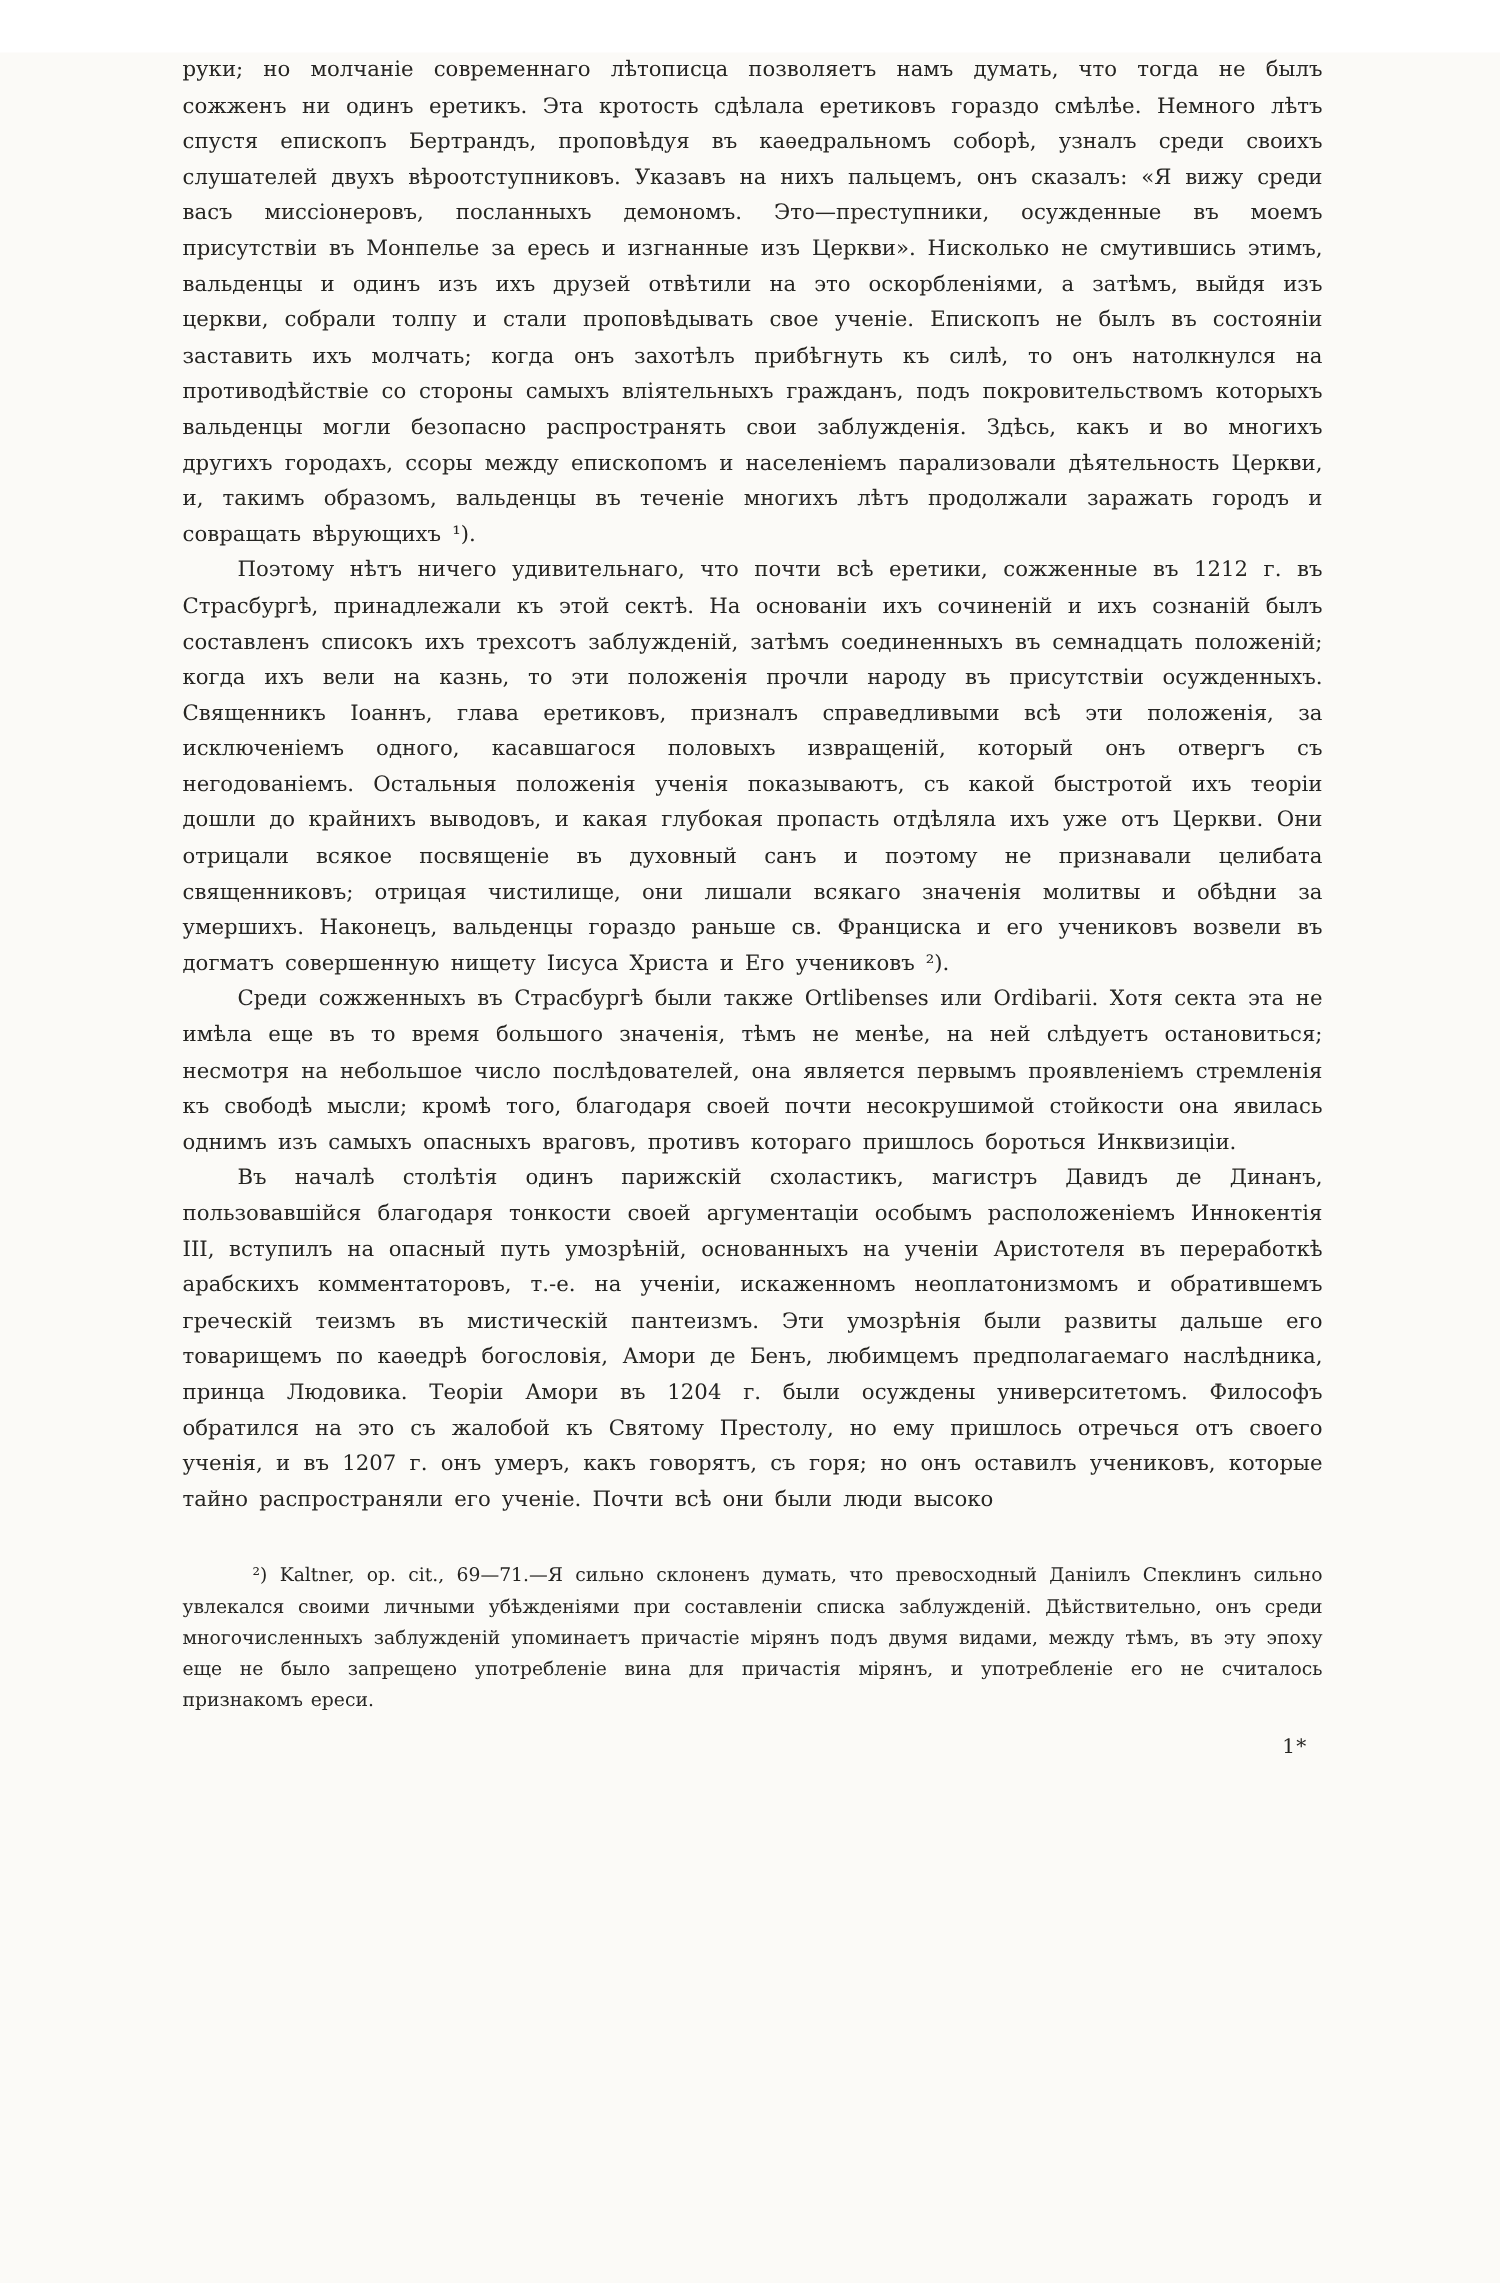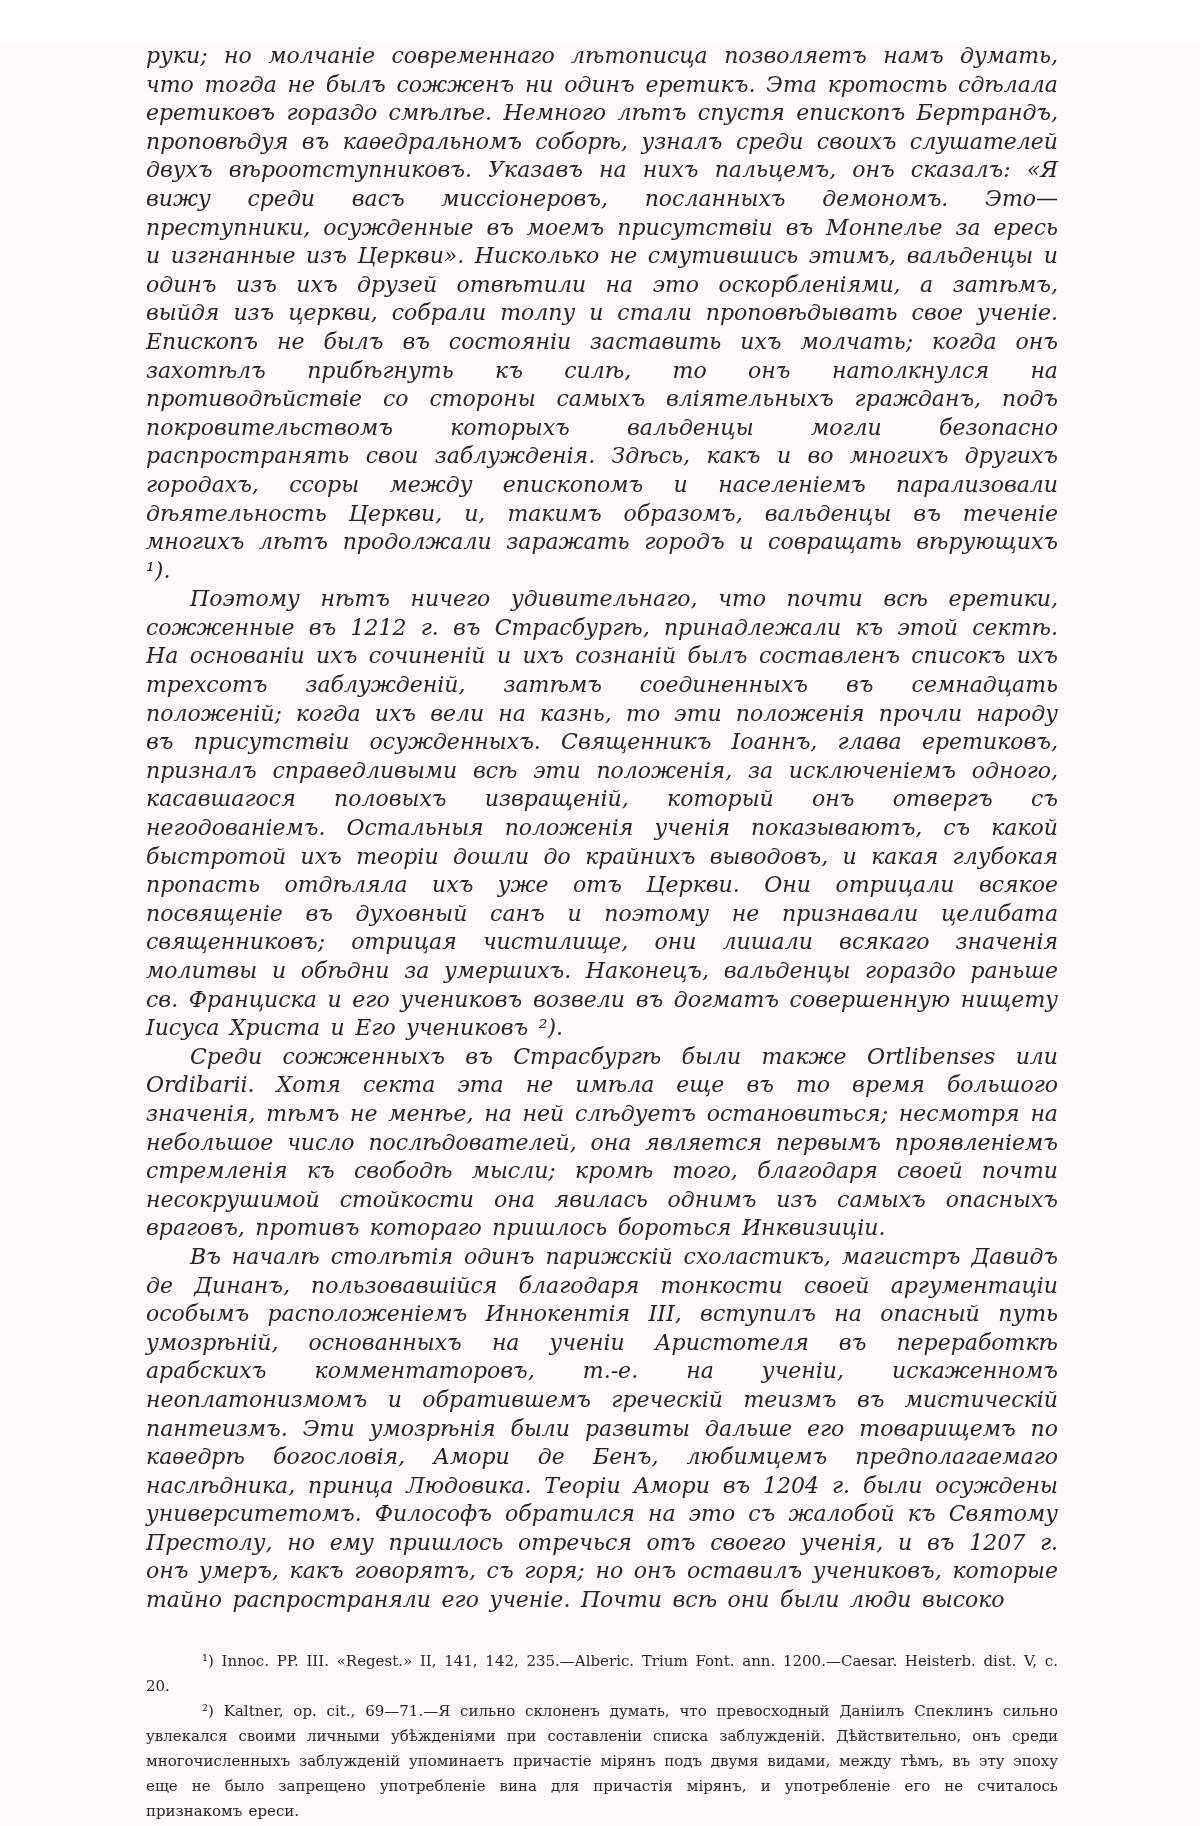--- a/index.html
+++ b/index.html
@@ -35,24 +35,23 @@
     position: absolute;
     right: 8px;
     bottom: 0;
     letter-spacing: 0;
     font-size: 18px;
   }
   .body-text {
     width: 912px;
     margin: 42px 0 0 146px;
     text-align: justify;
-    font-size: 22px;
+    font-size: 17px;
     line-height: 28.6px;
     word-spacing: 3.5px;
-    font-style: italic;
   }
   .body-text p {
     margin: 0;
     text-indent: 44px;
   }
   .body-text p.no-indent {
     text-indent: 0;
   }
   .footnotes {
     width: 912px;
@@ -92,21 +91,20 @@
 
 
   <div class="body-text">
     <p class="no-indent">руки; но молчаніе современнаго лѣтописца позволяетъ намъ думать, что тогда не былъ сожженъ ни одинъ еретикъ. Эта кротость сдѣлала еретиковъ гораздо смѣлѣе. Немного лѣтъ спустя епископъ Бертрандъ, проповѣдуя въ каѳедральномъ соборѣ, узналъ среди своихъ слушателей двухъ вѣроотступниковъ. Указавъ на нихъ пальцемъ, онъ сказалъ: «Я вижу среди васъ миссіонеровъ, посланныхъ демономъ. Это—преступники, осужденные въ моемъ присутствіи въ Монпелье за ересь и изгнанные изъ Церкви». Нисколько не смутившись этимъ, вальденцы и одинъ изъ ихъ друзей отвѣтили на это оскорбленіями, а затѣмъ, выйдя изъ церкви, собрали толпу и стали проповѣдывать свое ученіе. Епископъ не былъ въ состояніи заставить ихъ молчать; когда онъ захотѣлъ прибѣгнуть къ силѣ, то онъ натолкнулся на противодѣйствіе со стороны самыхъ вліятельныхъ гражданъ, подъ покровительствомъ которыхъ вальденцы могли безопасно распространять свои заблужденія. Здѣсь, какъ и во многихъ другихъ городахъ, ссоры между епископомъ и населеніемъ парализовали дѣятельность Церкви, и, такимъ образомъ, вальденцы въ теченіе многихъ лѣтъ продолжали заражать городъ и совращать вѣрующихъ ¹).</p>
     <p>Поэтому нѣтъ ничего удивительнаго, что почти всѣ еретики, сожженные въ 1212 г. въ Страсбургѣ, принадлежали къ этой сектѣ. На основаніи ихъ сочиненій и ихъ сознаній былъ составленъ списокъ ихъ трехсотъ заблужденій, затѣмъ соединенныхъ въ семнадцать положеній; когда ихъ вели на казнь, то эти положенія прочли народу въ присутствіи осужденныхъ. Священникъ Іоаннъ, глава еретиковъ, призналъ справедливыми всѣ эти положенія, за исключеніемъ одного, касавшагося половыхъ извращеній, который онъ отвергъ съ негодованіемъ. Остальныя положенія ученія показываютъ, съ какой быстротой ихъ теоріи дошли до крайнихъ выводовъ, и какая глубокая пропасть отдѣляла ихъ уже отъ Церкви. Они отрицали всякое посвященіе въ духовный санъ и поэтому не признавали целибата священниковъ; отрицая чистилище, они лишали всякаго значенія молитвы и обѣдни за умершихъ. Наконецъ, вальденцы гораздо раньше св. Франциска и его учениковъ возвели въ догматъ совершенную нищету Іисуса Христа и Его учениковъ ²).</p>
     <p>Среди сожженныхъ въ Страсбургѣ были также Ortlibenses или Ordibarii. Хотя секта эта не имѣла еще въ то время большого значенія, тѣмъ не менѣе, на ней слѣдуетъ остановиться; несмотря на небольшое число послѣдователей, она является первымъ проявленіемъ стремленія къ свободѣ мысли; кромѣ того, благодаря своей почти несокрушимой стойкости она явилась однимъ изъ самыхъ опасныхъ враговъ, противъ котораго пришлось бороться Инквизиціи.</p>
     <p>Въ началѣ столѣтія одинъ парижскій схоластикъ, магистръ Давидъ де Динанъ, пользовавшійся благодаря тонкости своей аргументаціи особымъ расположеніемъ Иннокентія III, вступилъ на опасный путь умозрѣній, основанныхъ на ученіи Аристотеля въ переработкѣ арабскихъ комментаторовъ, т.-е. на ученіи, искаженномъ неоплатонизмомъ и обратившемъ греческій теизмъ въ мистическій пантеизмъ. Эти умозрѣнія были развиты дальше его товарищемъ по каѳедрѣ богословія, Амори де Бенъ, любимцемъ предполагаемаго наслѣдника, принца Людовика. Теоріи Амори въ 1204 г. были осуждены университетомъ. Философъ обратился на это съ жалобой къ Святому Престолу, но ему пришлось отречься отъ своего ученія, и въ 1207 г. онъ умеръ, какъ говорятъ, съ горя; но онъ оставилъ учениковъ, которые тайно распространяли его ученіе. Почти всѣ они были люди высоко</p>
   </div>
 
   <div class="footnotes">
-    <p>¹) Innoc. PP. III. «Regest.» II, 141, 142, 235.—Alberic. Trium Font. ann. 1200.—Caesar. Heisterb. dist. V, c. 20.</p>
     <p>²) Kaltner, op. cit., 69—71.—Я сильно склоненъ думать, что превосходный Даніилъ Спеклинъ сильно увлекался своими личными убѣжденіями при составленіи списка заблужденій. Дѣйствительно, онъ среди многочисленныхъ заблужденій упоминаетъ причастіе мірянъ подъ двумя видами, между тѣмъ, въ эту эпоху еще не было запрещено употребленіе вина для причастія мірянъ, и употребленіе его не считалось признакомъ ереси.</p>
   </div>
 
   <div class="signature">1*</div>
 
   <div class="watermark">Библиотека "Руниверс"</div>
 
 </div>
 
 </body></html>

